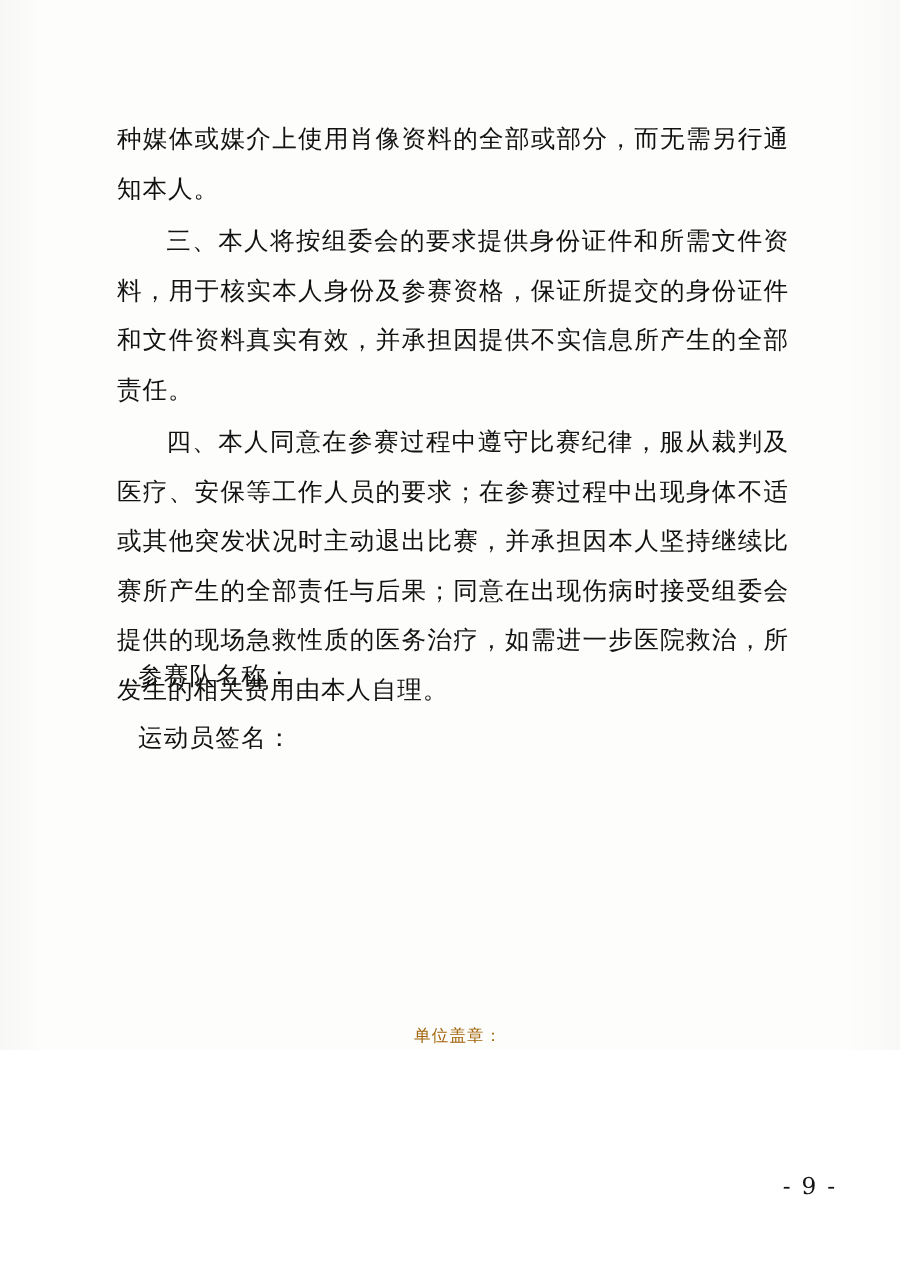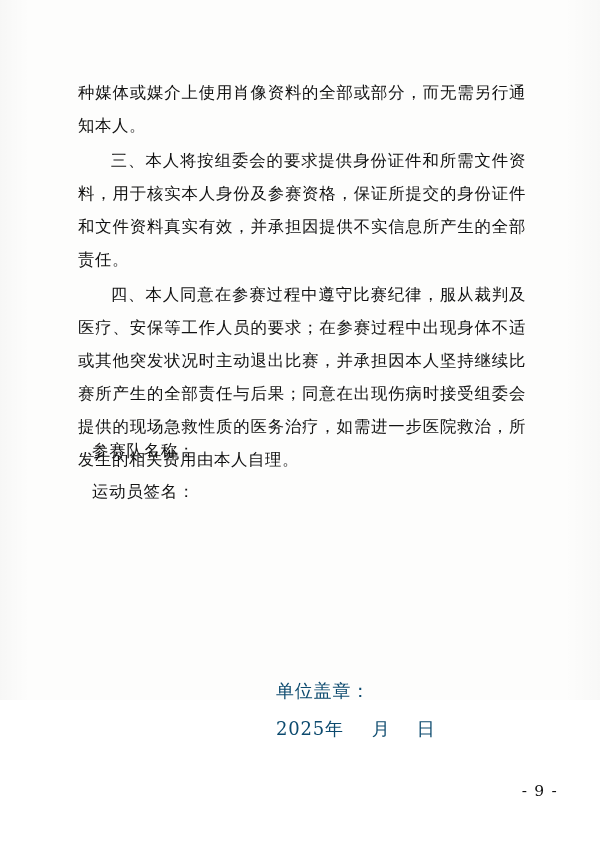--- a/index.html
+++ b/index.html
@@ -61,24 +61,24 @@
     letter-spacing: 0.8px;
     color: #121212;
   }
   .stamp-block {
     position: absolute;
     left: 276px;
     top: 672px;
     width: 300px;
   }
   .stamp-line {
-    font-size: 18px;
+    font-size: 11px;
     line-height: 38px;
     letter-spacing: 0.8px;
-    color: #0c4a6e;
+    color: #a16207;
   }
   .date-line .sp-a { display: inline-block; width: 28px; }
   .date-line .sp-b { display: inline-block; width: 26px; }
   .page-number {
     position: absolute;
     left: 0;
     right: 42px;
     top: 782px;
     text-align: right;
     font-size: 15.5px;
@@ -97,20 +97,17 @@
     <p class="para indent">四、本人同意在参赛过程中遵守比赛纪律，服从裁判及医疗、安保等工作人员的要求；在参赛过程中出现身体不适或其他突发状况时主动退出比赛，并承担因本人坚持继续比赛所产生的全部责任与后果；同意在出现伤病时接受组委会提供的现场急救性质的医务治疗，如需进一步医院救治，所发生的相关费用由本人自理。</p>
   </div>
 
   <div class="sign-block">
     <div class="sign-line">参赛队名称：</div>
     <div class="sign-line">运动员签名：</div>
   </div>
 
   <div class="stamp-block">
     <div class="stamp-line">单位盖章：</div>
-    <div class="stamp-line date-line">
-      <span>2025</span><span>年</span><span class="sp-a"></span><span>月</span><span class="sp-b"></span><span>日</span>
-    </div>
   </div>
 
   <div class="page-number">- 9 -</div>
 
 </div>
 
 </body></html>

